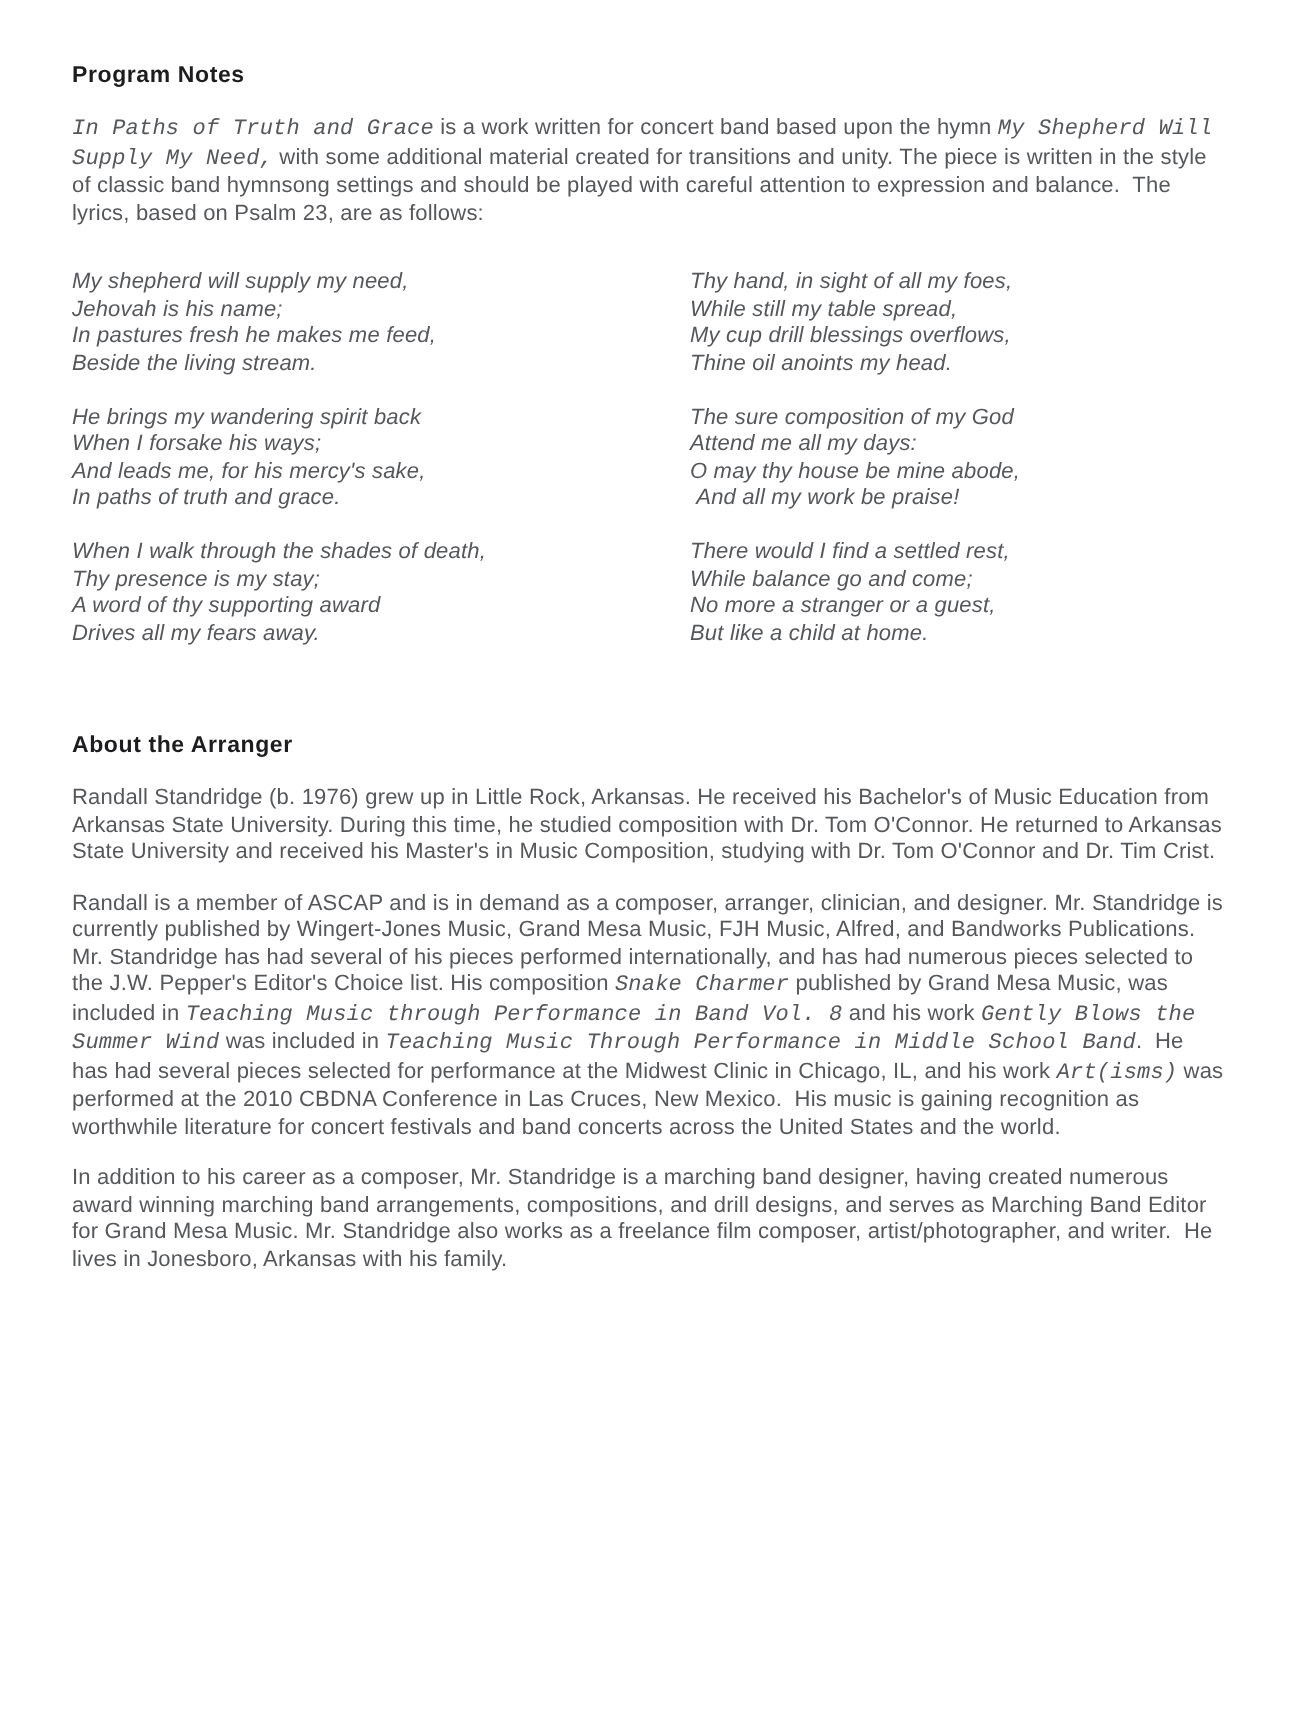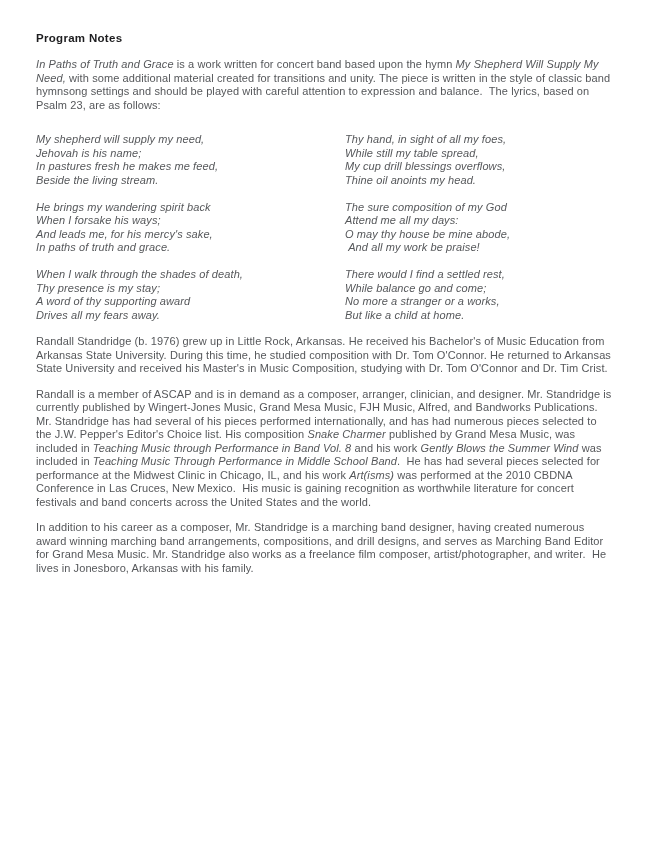--- a/index.html
+++ b/index.html
@@ -36,20 +36,21 @@
     line-height: 13.5px;
     margin: 13px 0 0 0;
     white-space: pre-wrap;
     letter-spacing: 0.1px;
   }
   p.body-par + p.body-par {
     margin-top: 12px;
   }
   .it {
     font-style: italic;
+    font-family: Liberation Mono, monospace;
   }
   .lyrics {
     display: flex;
     margin-top: 21px;
     font-style: italic;
     font-size: 11px;
     line-height: 13.5px;
     letter-spacing: 0.1px;
   }
   .lyrics-col-left {
@@ -108,26 +109,27 @@
         </div>
         <div class="stanza">
           <div class="line">The sure composition of my God</div>
           <div class="line">Attend me all my days:</div>
           <div class="line">O may thy house be mine abode,</div>
           <div class="line"> And all my work be praise!</div>
         </div>
         <div class="stanza">
           <div class="line">There would I find a settled rest,</div>
           <div class="line">While balance go and come;</div>
-          <div class="line">No more a stranger or a works,</div>
+          <div class="line">No more a stranger or a guest,</div>
           <div class="line">But like a child at home.</div>
         </div>
       </div>
   </div>
 
+  <h1 class="heading about-gap">About the Arranger</h1>
 
   <p class="body-par"><span>Randall Standridge (b. 1976) grew up in Little Rock, Arkansas. He received his Bachelor's of Music Education from Arkansas State University. During this time, he studied composition with Dr. Tom O'Connor. He returned to Arkansas State University and received his Master's in Music Composition, studying with Dr. Tom O'Connor and Dr. Tim Crist.</span></p>
 
   <p class="body-par"><span>Randall is a member of ASCAP and is in demand as a composer, arranger, clinician, and designer. Mr. Standridge is currently published by Wingert-Jones Music, Grand Mesa Music, FJH Music, Alfred, and Bandworks Publications. Mr. Standridge has had several of his pieces performed internationally, and has had numerous pieces selected to the J.W. Pepper's Editor's Choice list. His composition </span><span class="it">Snake Charmer</span><span> published by Grand Mesa Music, was included in </span><span class="it">Teaching Music through Performance in Band Vol. 8</span><span> and his work </span><span class="it">Gently Blows the Summer Wind</span><span> was included in </span><span class="it">Teaching Music Through Performance in Middle School Band</span><span>.  He has had several pieces selected for performance at the Midwest Clinic in Chicago, IL, and his work </span><span class="it">Art(isms)</span><span> was performed at the 2010 CBDNA Conference in Las Cruces, New Mexico.  His music is gaining recognition as worthwhile literature for concert festivals and band concerts across the United States and the world.</span></p>
 
   <p class="body-par"><span>In addition to his career as a composer, Mr. Standridge is a marching band designer, having created numerous award winning marching band arrangements, compositions, and drill designs, and serves as Marching Band Editor for Grand Mesa Music. Mr. Standridge also works as a freelance film composer, artist/photographer, and writer.  He lives in Jonesboro, Arkansas with his family.</span></p>
 
 </div>
 
 </body></html>

